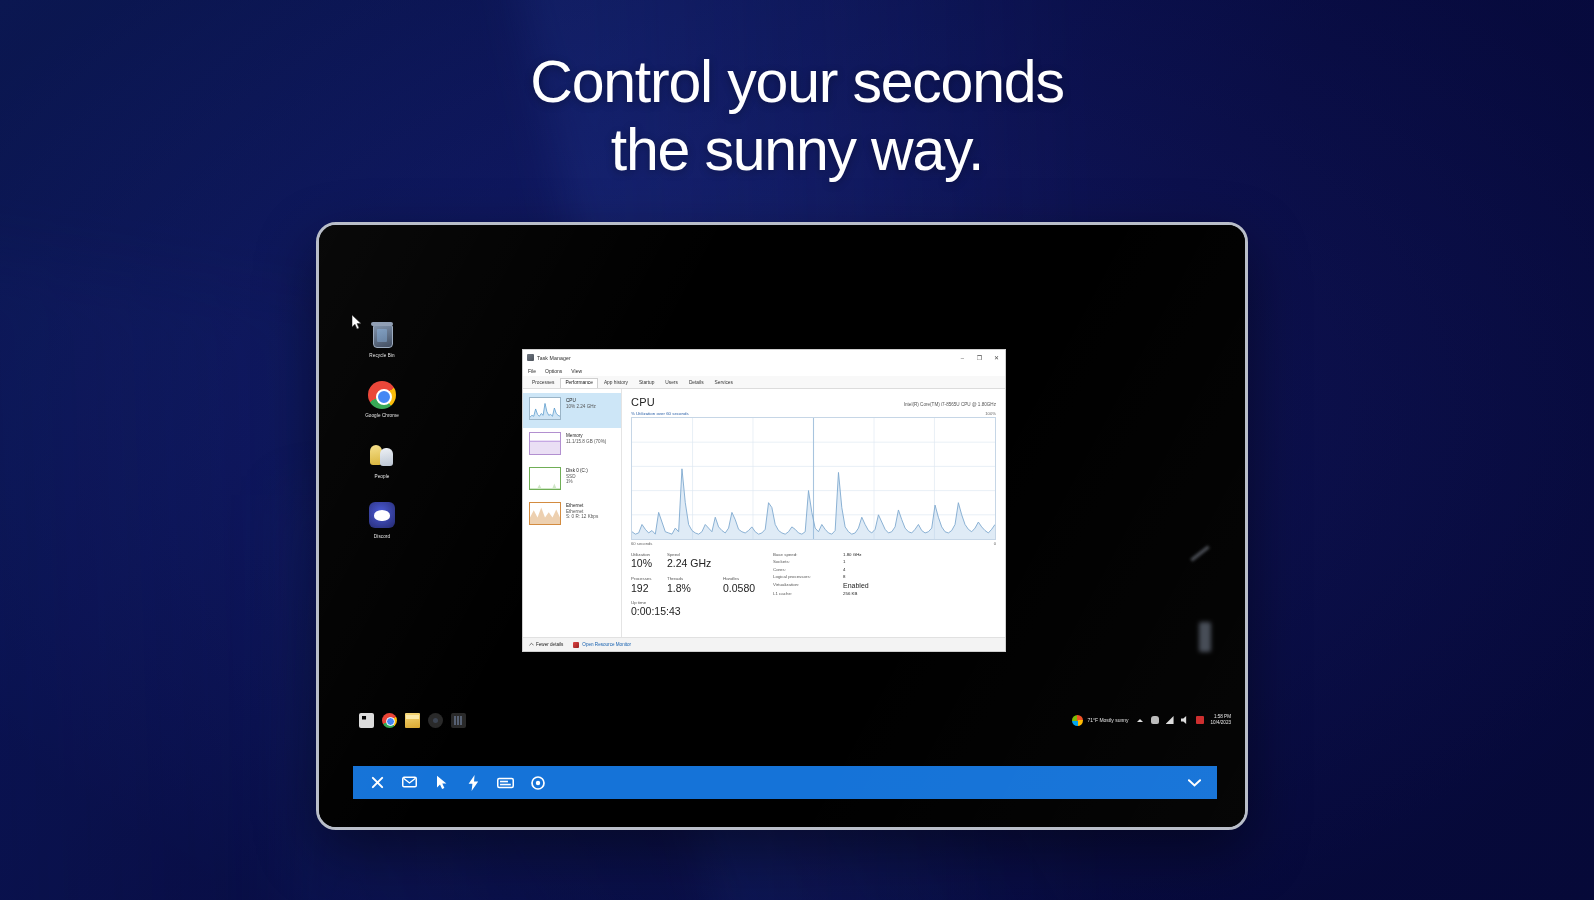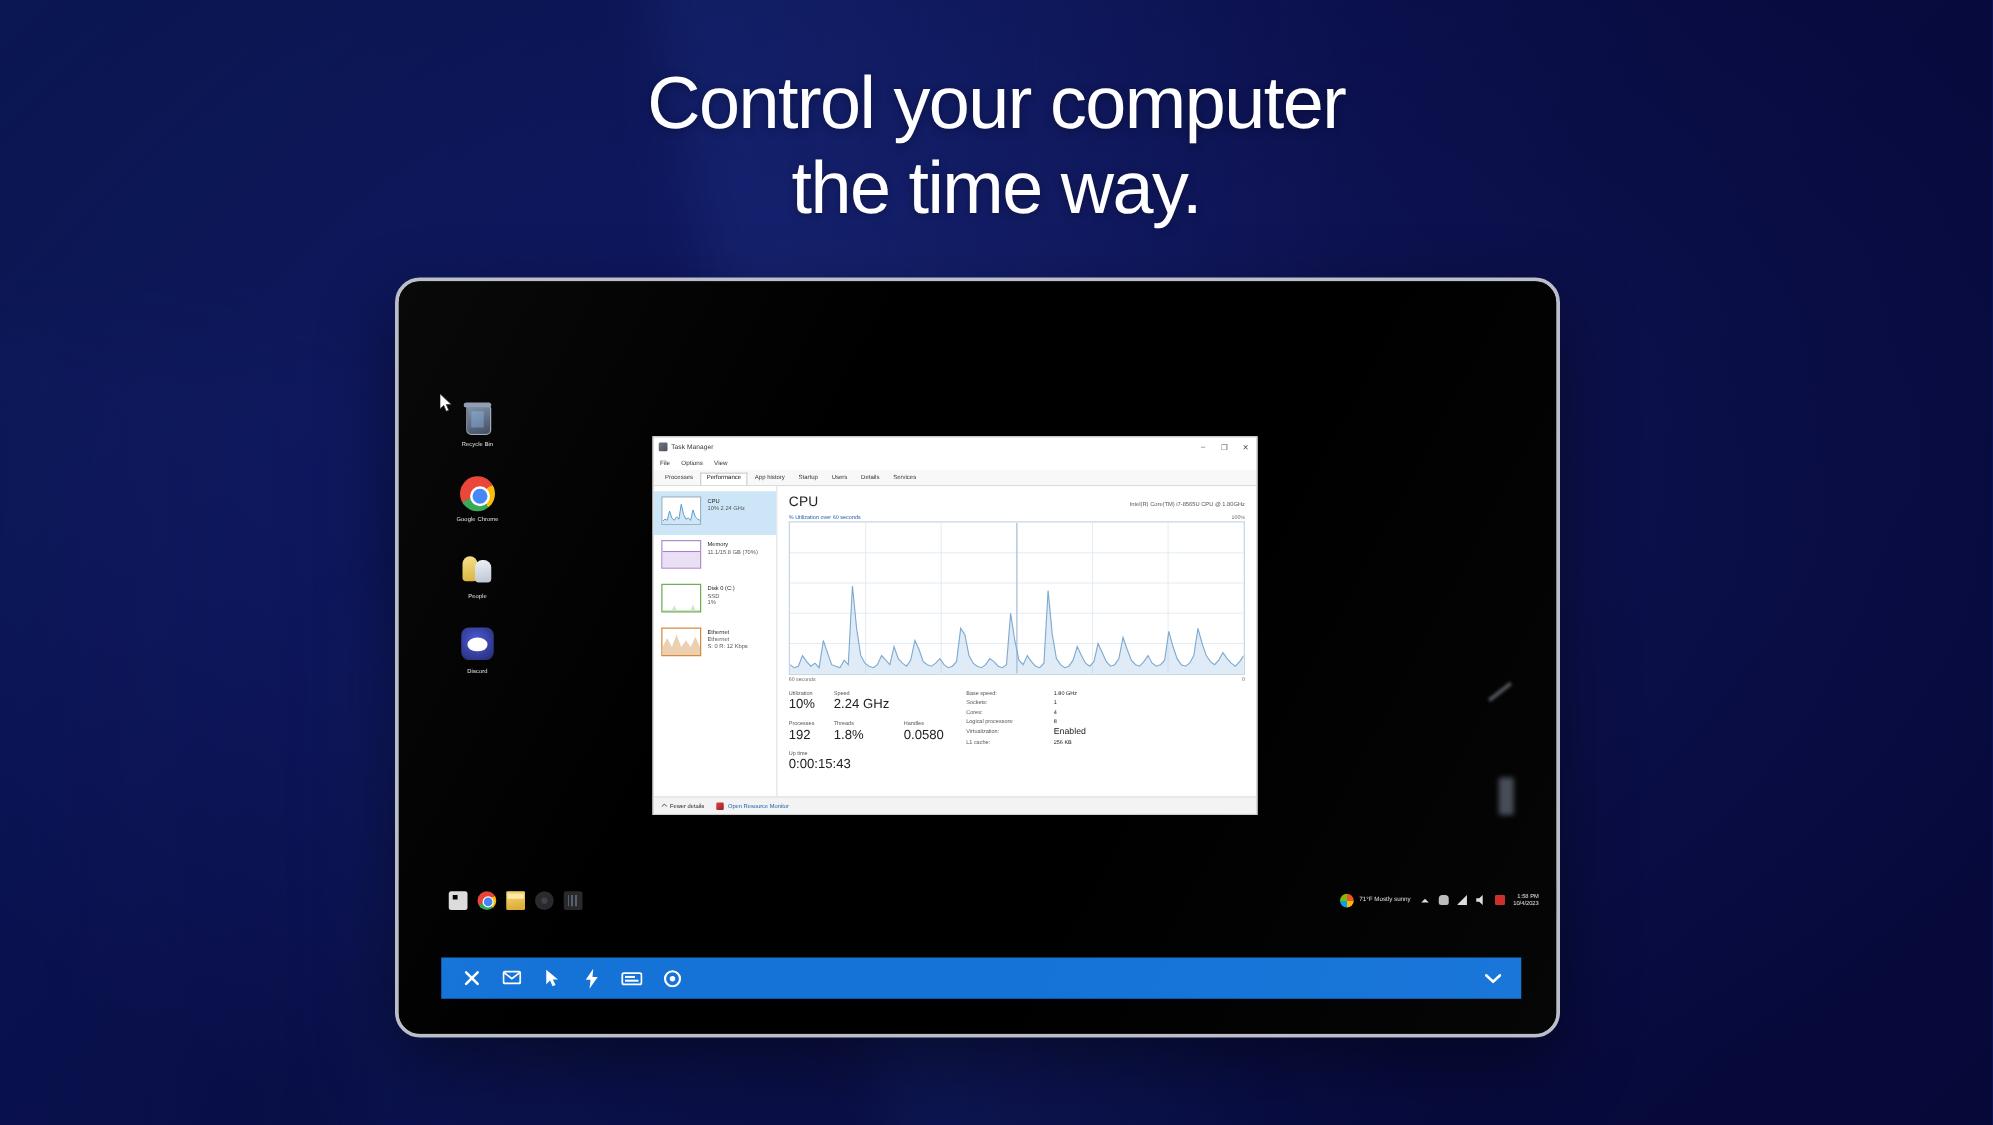--- a/index.html
+++ b/index.html
@@ -283,22 +283,22 @@
 </head>
 <body>
 
 <div id="bg-base"></div>
 <div id="bg-streak-a"></div>
 <div id="bg-streak-b"></div>
 <div id="bg-streak-c"></div>
 <div id="bg-vignette"></div>
 
 <div id="headline">
-  <span class="ln ln1">Control your computer</span>
-  <span class="ln ln2">the time way.</span>
+  <span class="ln ln1">Control your seconds</span>
+  <span class="ln ln2">the sunny way.</span>
 </div>
 
 <div id="device">
   <div id="screen">
 
     <svg id="cursor-desktop" width="11" height="15" viewBox="0 0 11 15">
       <path d="M0 0 L0 12 L3 9.3 L5 14 L7 13.1 L5 8.6 L9 8.6 Z" fill="#ffffff" stroke="#333" stroke-width="0.6"></path>
     </svg>
 
     <div id="desktop-icons">

